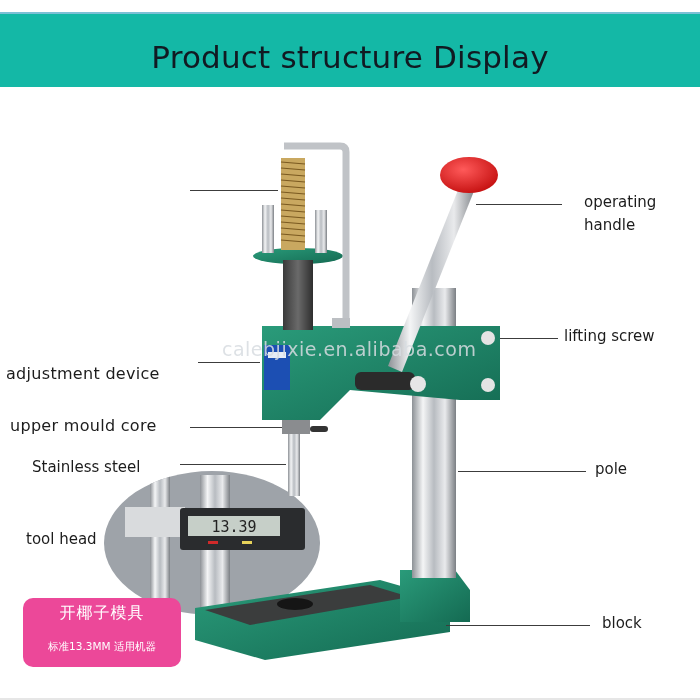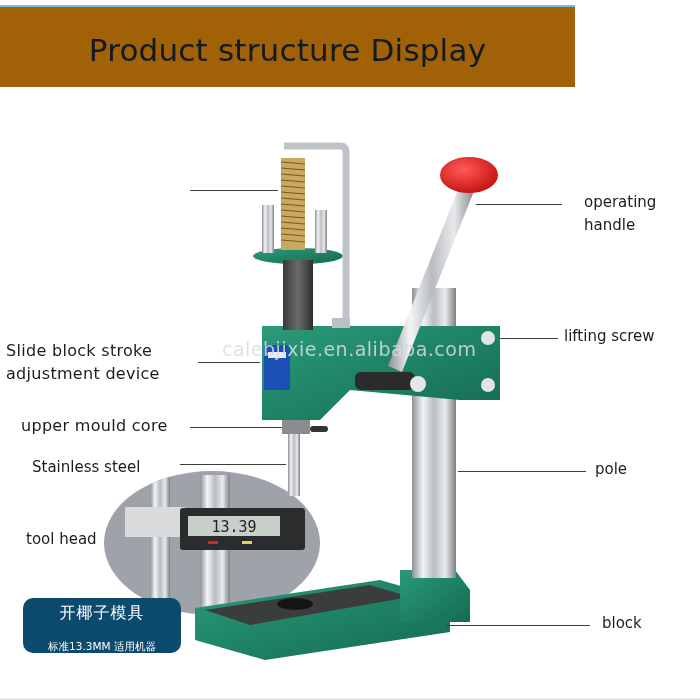--- a/index.html
+++ b/index.html
@@ -1,25 +1,25 @@
 <!DOCTYPE html>
 <html><head>
   <meta charset="utf-8">
   <style>
     html, body { margin: 0; padding: 0; }
     body { width: 700px; height: 700px; position: relative; overflow: hidden; background: #ffffff; font-family: "DejaVu Sans", "Liberation Sans", sans-serif; }
-    .header { position: absolute; left: 0; top: 5px; width: 575px; height: 87px; background: #a16207; border-top: 2px solid #7cc0d6; box-sizing: border-box; display: flex; align-items: center; justify-content: center; }
+    .header { position: absolute; left: 0; top: 12px; width: 700px; height: 87px; background: #14b8a6; border-top: 2px solid #7cc0d6; box-sizing: border-box; display: flex; align-items: center; justify-content: center; }
     .header h1 { margin: 0; font-weight: normal; font-size: 31px; color: #111a22; letter-spacing: 0.2px; }
     .canvas { position: absolute; left: 0; top: 87px; width: 700px; height: 613px; background: #ffffff; }
     .machine { position: absolute; left: 0; top: 0; }
     .label { position: absolute; font-size: 15px; color: #1c1c1c; white-space: nowrap; line-height: 23px; }
     .label.bold { font-size: 16px; letter-spacing: 0.3px; }
     .leader { position: absolute; height: 1px; background: #3c3c3c; }
     .watermark { position: absolute; left: 222px; top: 251px; font-size: 19px; color: rgba(215,220,225,0.85); letter-spacing: 0.5px; }
-    .promo { position: absolute; left: 23px; top: 511px; width: 158px; height: 55px; background: #0c4a6e; border-radius: 10px; color: #fff; text-align: center; }
+    .promo { position: absolute; left: 23px; top: 511px; width: 158px; height: 69px; background: #ec4899; border-radius: 10px; color: #fff; text-align: center; }
     .promo .t1 { font-size: 16px; margin-top: 5px; letter-spacing: 1px; }
     .promo .t2 { font-size: 10.5px; margin-top: 16px; }
     .footer-line { position: absolute; left: 0; bottom: 0; width: 700px; height: 2px; background: #e6e6e6; }
   </style>
 </head>
 <body>
 
 <div class="header">
   <h1>Product structure Display</h1>
 </div>
@@ -117,28 +117,27 @@
   </svg>
 
   <div class="watermark">calebjixie.en.alibaba.com</div>
 
   <div class="leader" style="left:190px; top:103px; width:88px;"></div>
 
   <div class="label" style="left:584px; top:104px;">operating</div>
   <div class="label" style="left:584px; top:127px;">handle</div>
   <div class="leader" style="left:476px; top:117px; width:86px;"></div>
 
-  <div class="label bold" style="left:6px; top:252px;">Slide block stroke</div>
   <div class="label bold" style="left:6px; top:275px;">adjustment device</div>
   <div class="leader" style="left:198px; top:275px; width:62px;"></div>
 
   <div class="label" style="left:564px; top:238px;">lifting screw</div>
   <div class="leader" style="left:500px; top:251px; width:58px;"></div>
 
-  <div class="label bold" style="left:10px; top:327px;margin-left:11px;">upper mould core</div>
+  <div class="label bold" style="left:10px; top:327px;">upper mould core</div>
   <div class="leader" style="left:190px; top:340px; width:92px;"></div>
 
   <div class="label" style="left:32px; top:369px;">Stainless steel</div>
   <div class="label" style="left:26px; top:393px;margin-top:48px;">tool head</div>
   <div class="leader" style="left:180px; top:377px; width:106px;"></div>
 
   <div class="label" style="left:595px; top:371px;">pole</div>
   <div class="leader" style="left:458px; top:384px; width:128px;"></div>
 
   <div class="label" style="left:602px; top:525px;">block</div>

